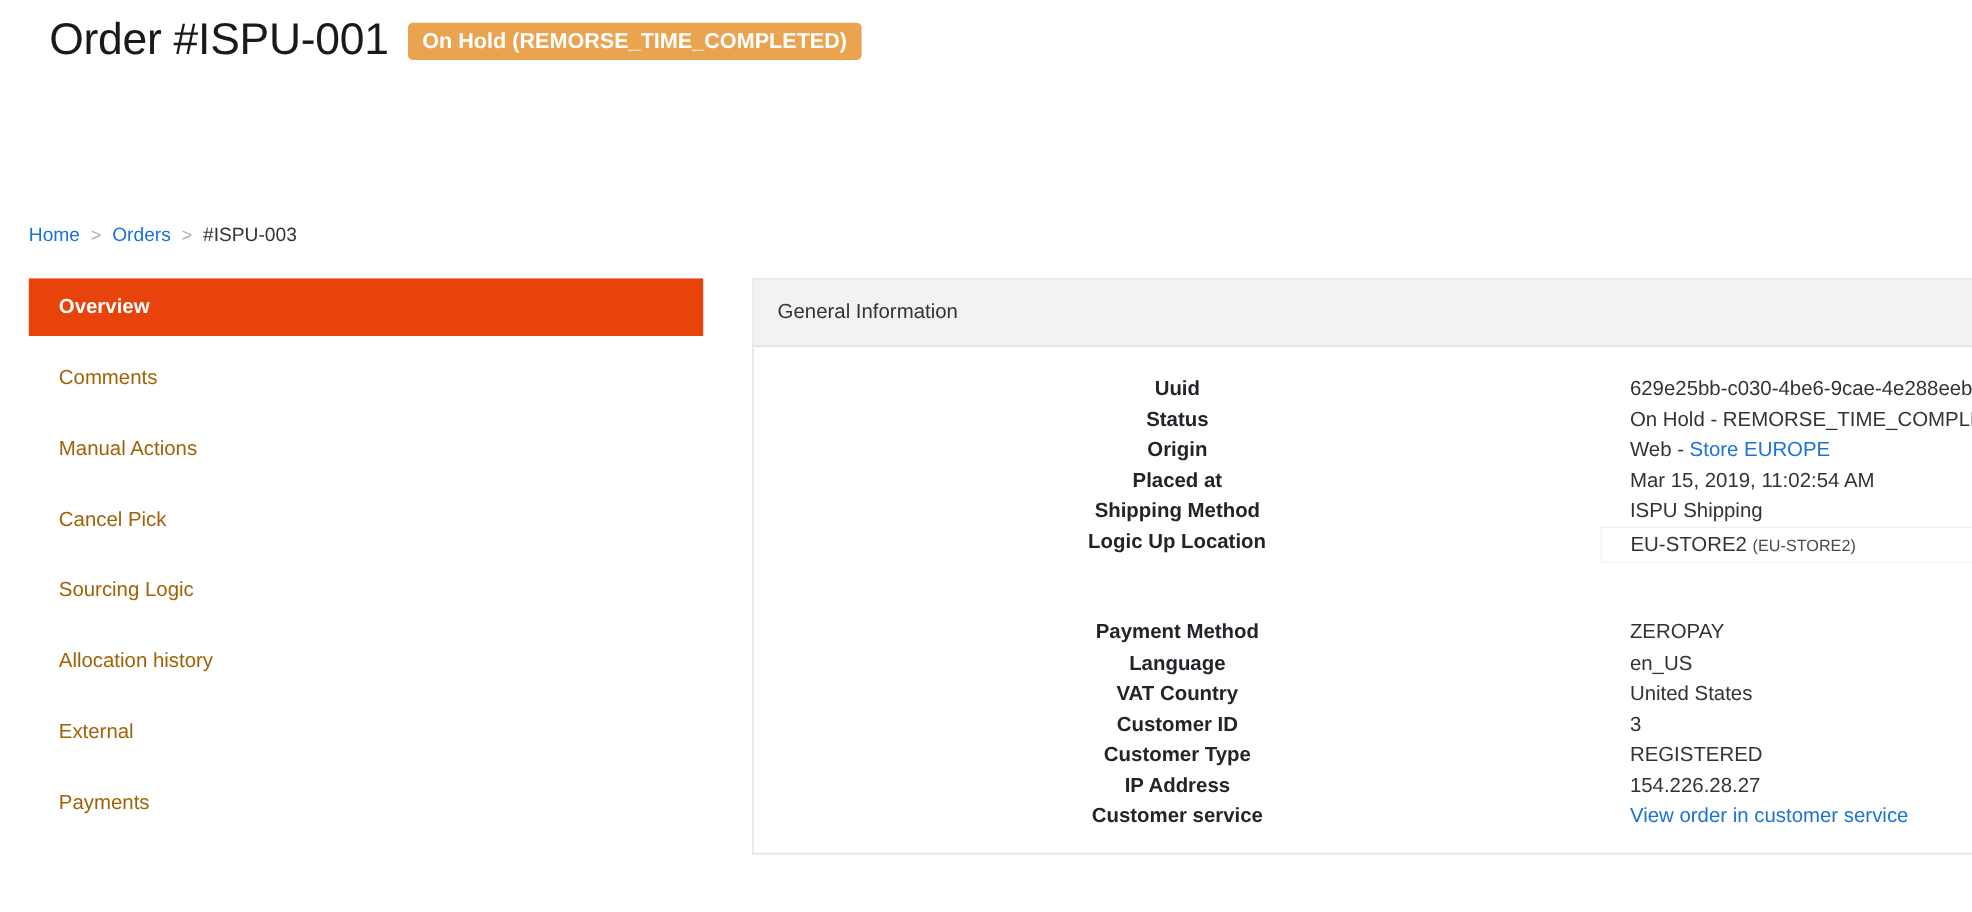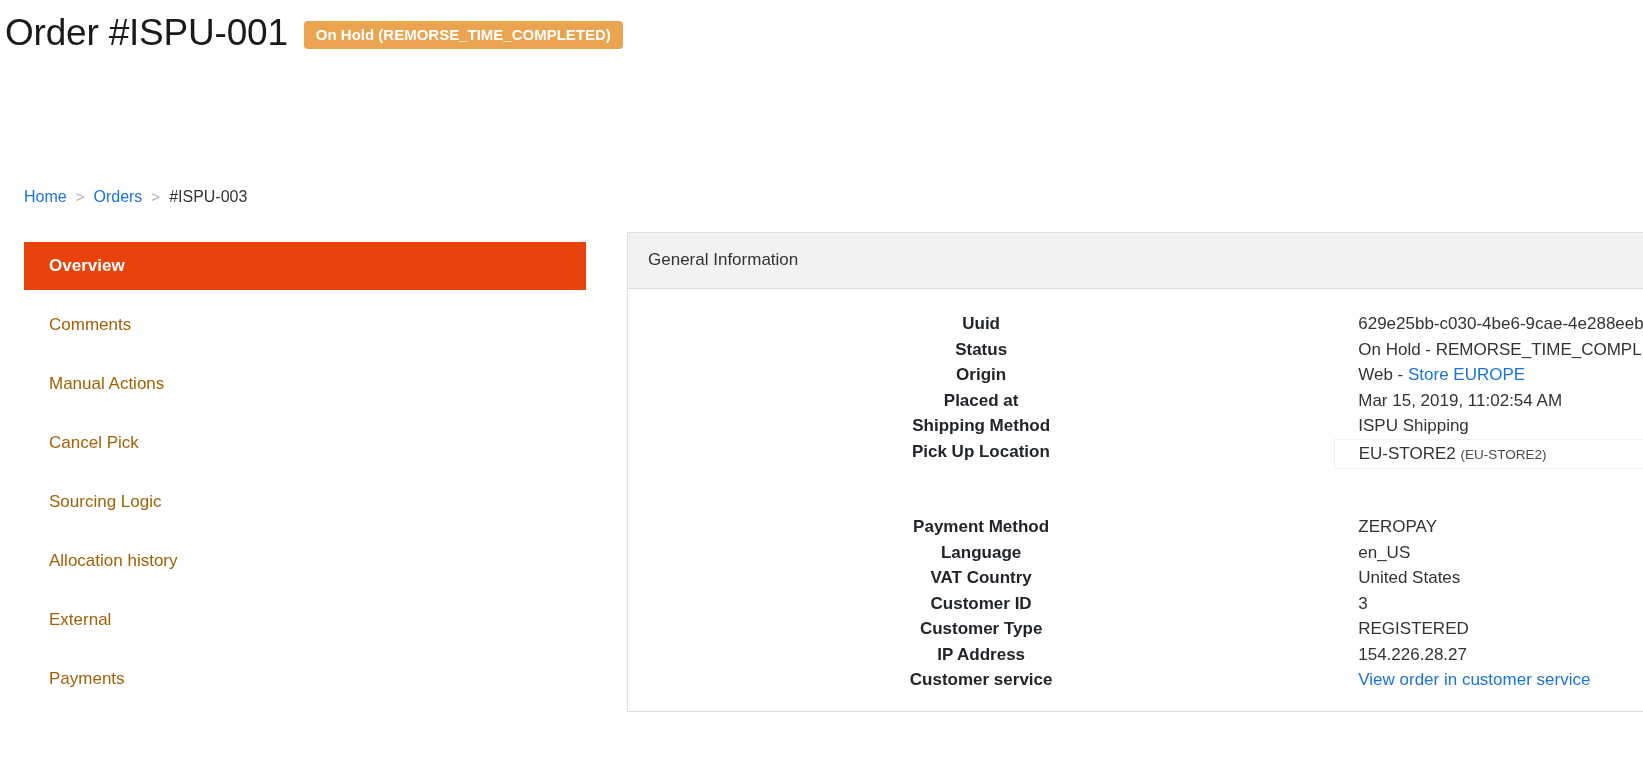--- a/index.html
+++ b/index.html
@@ -24,26 +24,27 @@
     display: flex;
     align-items: center;
   }
   .page-title {
     font-size: 37px;
     font-weight: 400;
     color: #1a1a1a;
     letter-spacing: -0.2px;
     line-height: 1;
     white-space: nowrap;
+    margin-left: 36px;
   }
   .status-badge {
     margin-left: 16px;
     background: #eaa44f;
     color: #ffffff;
-    font-size: 15px;
+    font-size: 18px;
     font-weight: 700;
     padding: 6px 12px 7px 12px;
     border-radius: 4px;
     line-height: 1;
     white-space: nowrap;
     position: relative;
     top: 2px;
   }
 
   
@@ -94,21 +95,20 @@
     text-decoration: none;
     padding: 13px 0 13px 25px;
     margin-bottom: 11px;
     box-sizing: border-box;
     white-space: nowrap;
   }
   .nav-item.active {
     background: #e8430a;
     color: #ffffff;
     font-weight: 700;
-    margin-top: 10px;
   }
 
   
   .panel {
     position: absolute;
     left: 627px;
     top: 0;
     width: 1060px;
     background: #ffffff;
     border: 1px solid #dddddd;
@@ -217,21 +217,21 @@
           </tr>
           <tr>
             <td class="field-label">Placed at</td>
             <td class="field-value">Mar 15, 2019, 11:02:54 AM</td>
           </tr>
           <tr>
             <td class="field-label">Shipping Method</td>
             <td class="field-value">ISPU Shipping</td>
           </tr>
           <tr class="row-boxed">
-            <td class="field-label">Pick Up Location</td>
+            <td class="field-label">Logic Up Location</td>
             <td class="field-value"><span>EU-STORE2</span> <span class="sub">(EU-STORE2)</span></td>
           </tr>
 
           <tr class="group-gap">
               <td></td>
               <td></td>
             </tr>
 
           <tr>
             <td class="field-label">Payment Method</td>

